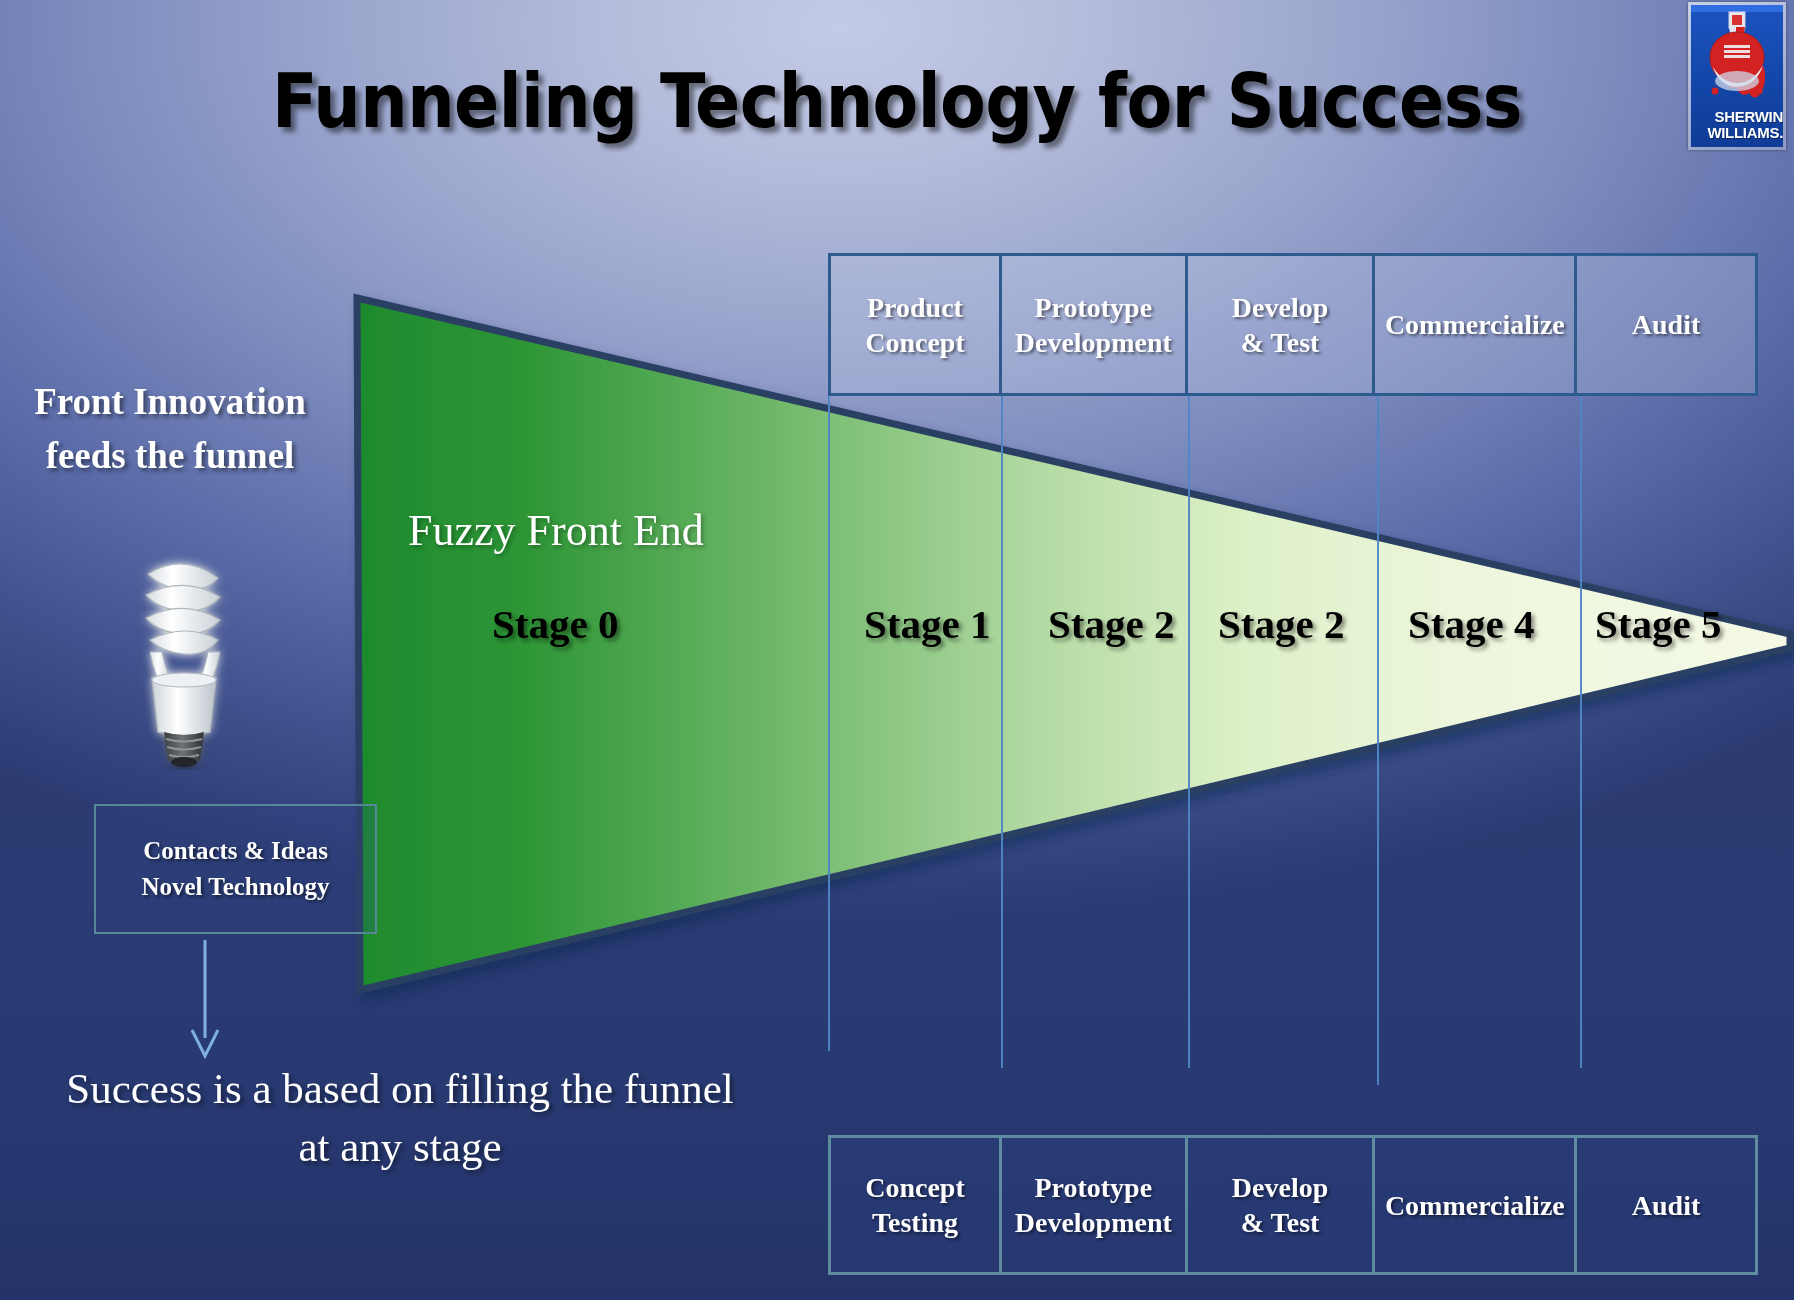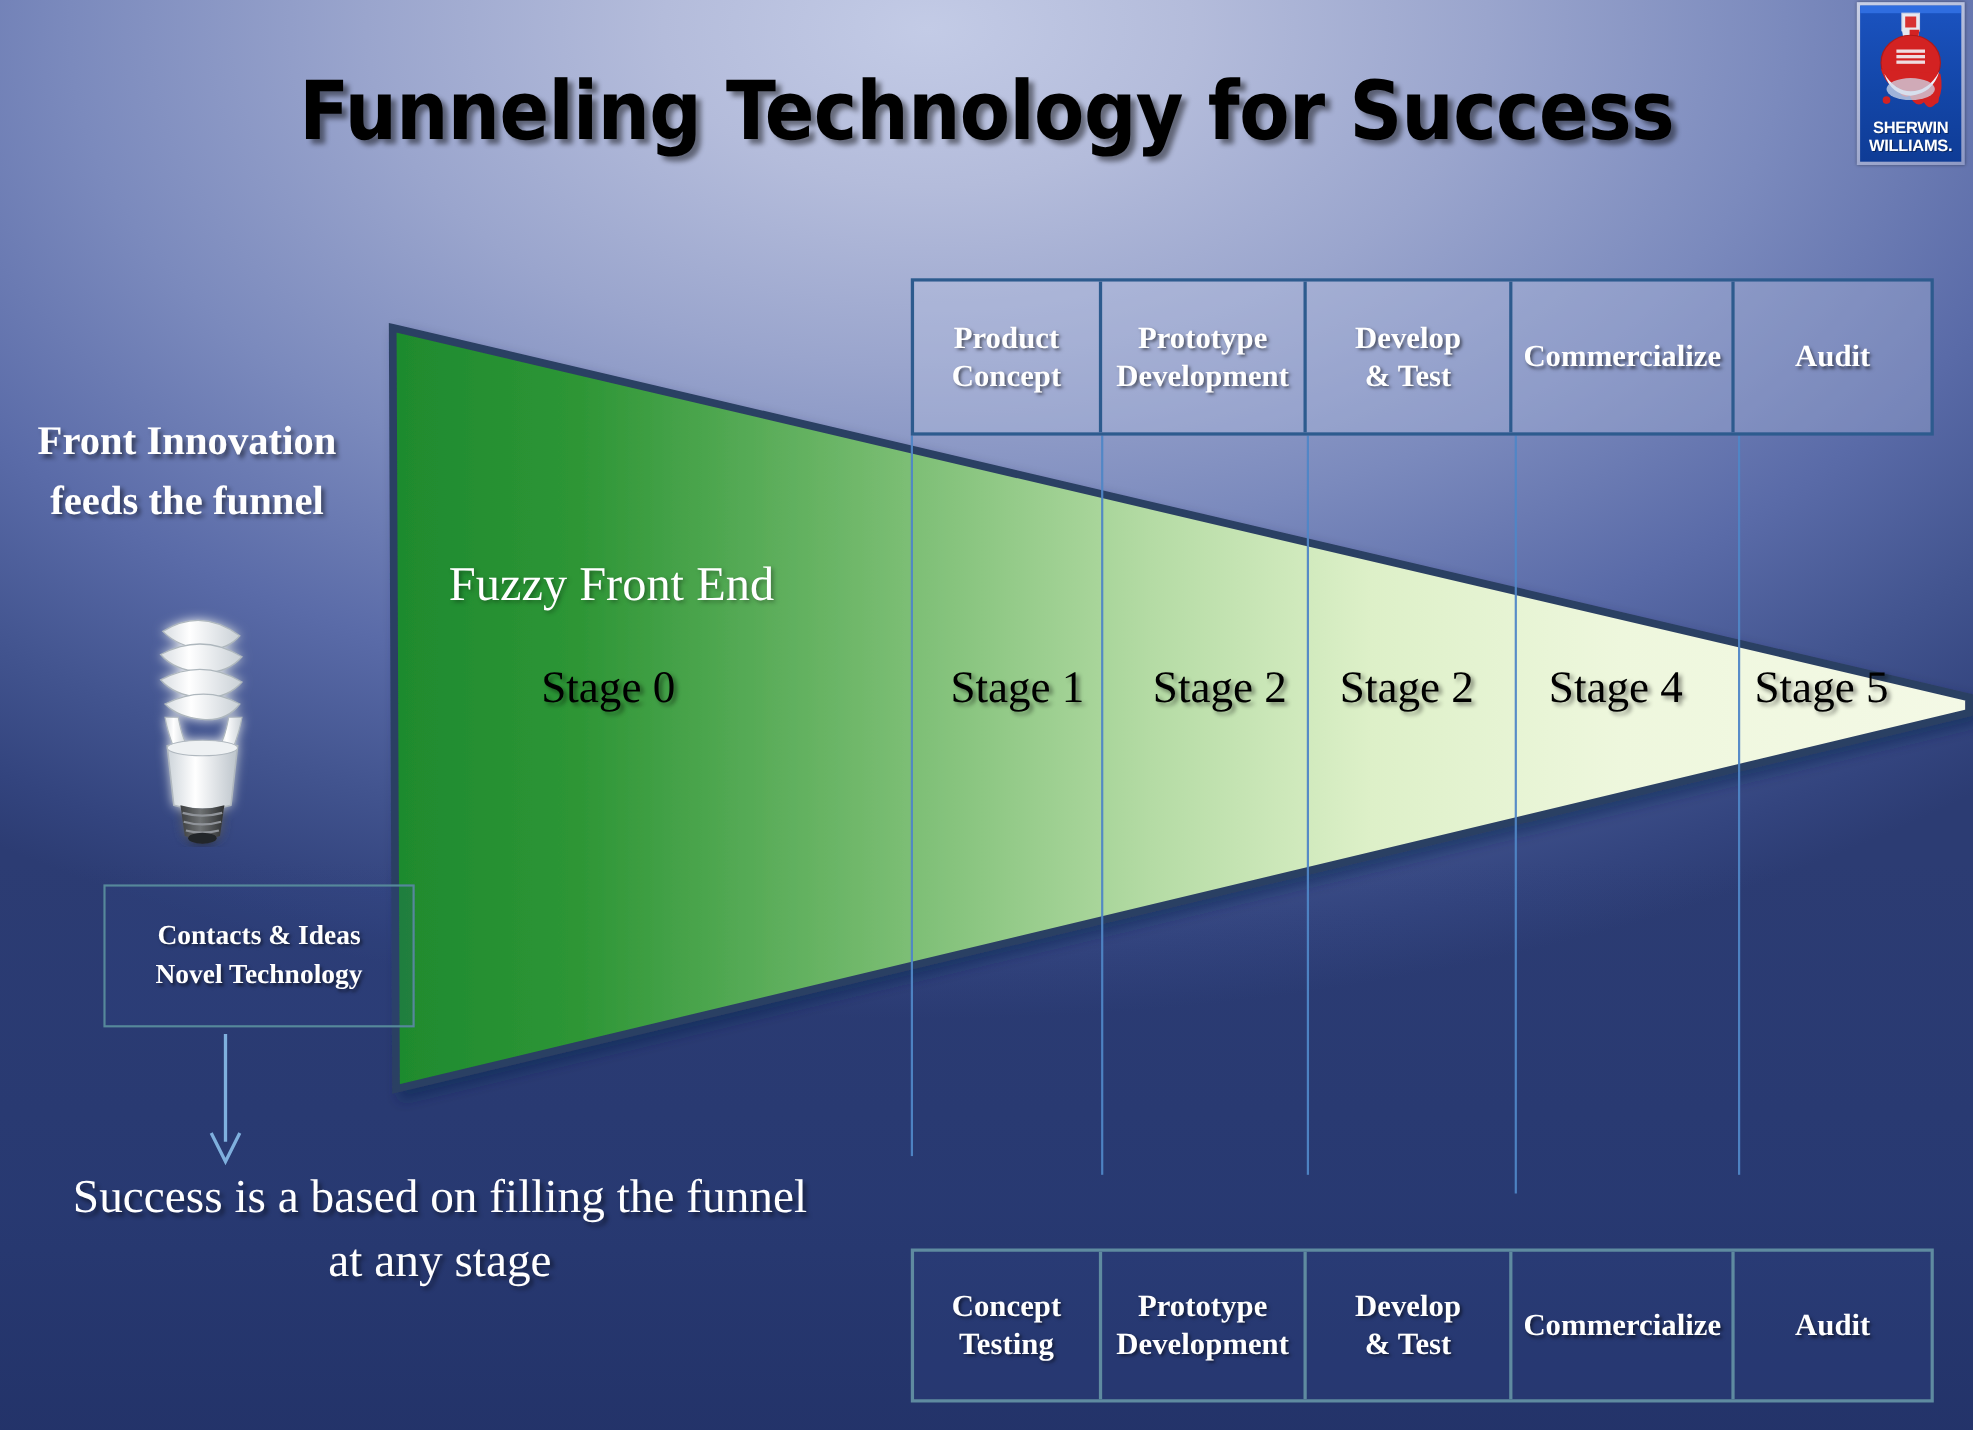--- a/index.html
+++ b/index.html
@@ -57,21 +57,21 @@
     background: #1a50ba;
     background: linear-gradient(180deg,#1b53c0 0%,#1346a8 55%,#0f3c96 100%);
     overflow: hidden;
   }
   #logo-inner .topbar {
     position:absolute; top:0; left:0; right:0; height:7px;
     background:#2f6de0;
   }
   .sw-wordmark {
     position: absolute; left: 0; right: 0; bottom: 6px;
-    text-align: center;
+    text-align: right;
     font-family: "Liberation Sans", sans-serif;
     font-weight: 700;
     font-size: 15px;
     line-height: 16px;
     color: #ffffff;
     letter-spacing: -0.3px;
     text-shadow: 1px 1px 0 rgba(0,0,0,0.35);
   }
   .sw-wordmark span { display:block; }
 
@@ -132,21 +132,21 @@
     line-height: 35px;
     text-shadow: 2px 2px 3px rgba(0,0,0,0.5);
     box-sizing: border-box;
   }
   #bottom-row .cell:last-child { border-right: none; }
 
   
   .stage-label {
     position: absolute;
     color: #000000;
-    font-weight: 400;
+    font-weight: 700;
     font-size: 41px;
     white-space: nowrap;
     text-shadow: 3px 3px 4px rgba(0,0,0,0.45);
     z-index: 16;
     font-variant-numeric: oldstyle-nums;
   }
 
   #fuzzy-front-end {
     left: 408px; top: 505px;
     font-size: 44px;

